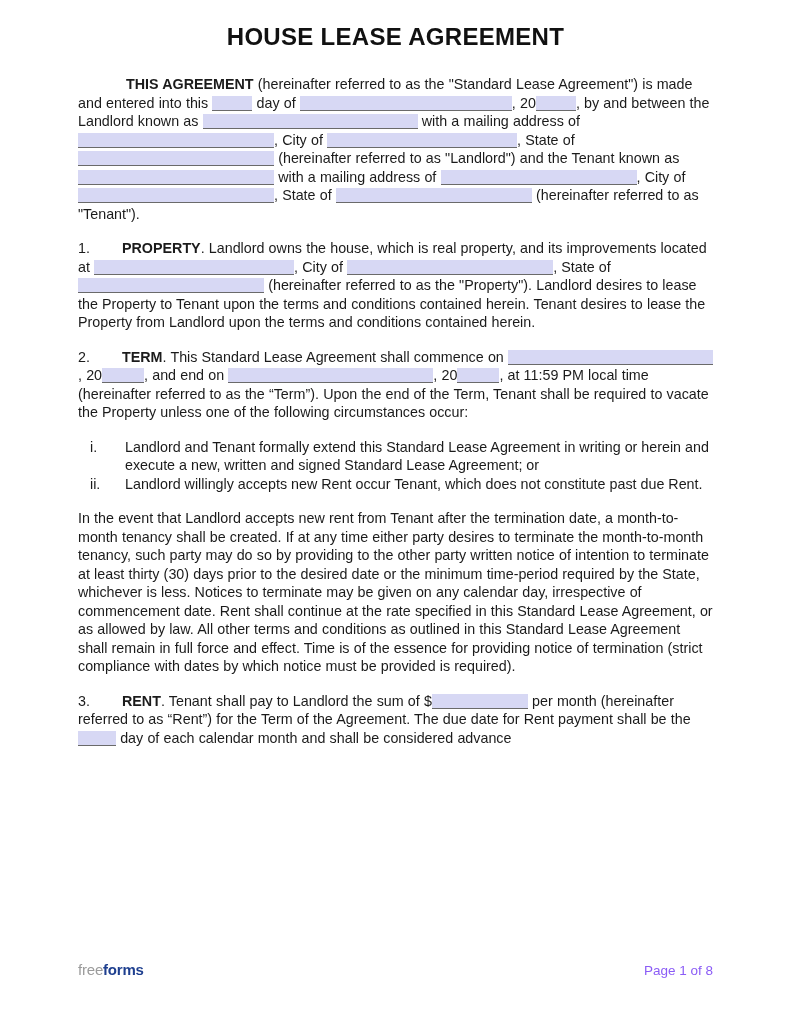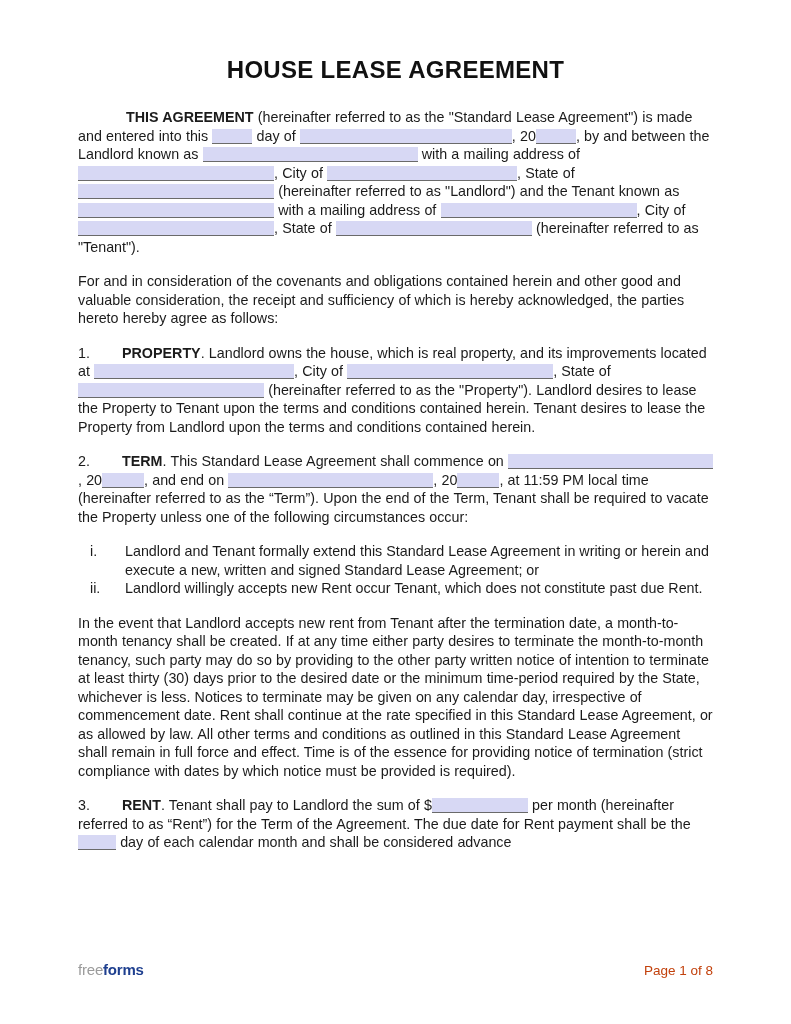--- a/index.html
+++ b/index.html
@@ -1,21 +1,21 @@
 <!DOCTYPE html>
 <html style="--field-fill: #d7d8f4; --field-underline: #6a6a6a; --logo-free-color: #9b9b9b; --logo-forms-color: #1e3f8f;"><head>
 <meta charset="utf-8">
 <style>
   html,body { margin:0; padding:0; background:#ffffff; }
   body {
     width:791px; height:1024px; position:relative; overflow:hidden;
     font-family:"Liberation Sans", sans-serif; color:#1b1b1b;
   }
   .page {
-    position:absolute; inset:0; padding:56px 78px 0 78px; box-sizing:border-box;
+    position:absolute; inset:0; padding:23px 78px 0 78px; box-sizing:border-box;
     background:#ffffff;
   }
   .title {
     font-size:24px; font-weight:bold; text-align:center;
     margin:0 0 24px 0; letter-spacing:0.3px; color:#111;
   }
   .para {
     font-size:14.3px; line-height:18.5px; margin:0 0 16px 0;
     text-align:left; word-spacing:0.2px;
   }
@@ -34,31 +34,30 @@
   }
   .marker { width:35px; flex:none; }
   .item-text { flex:1; }
   .footer {
     position:absolute; left:78px; right:78px; bottom:46px;
     display:flex; justify-content:space-between; align-items:baseline;
   }
   .logo { font-size:15px; letter-spacing:-0.2px; }
   .logo-free { color:var(--logo-free-color,#9b9b9b); }
   .logo-forms { color:var(--logo-forms-color,#1e3f8f); font-weight:bold; }
-  .page-num { font-size:13.5px; color:#c2410c; }
+  .page-num { font-size:13.5px; color:#8b5cf6; }
 </style>
 </head>
 <body>
 
 <div class="page">
   <h1 class="title">HOUSE LEASE AGREEMENT</h1>
 
   <div id="doc-body">
       <p class="para indent"><span class="b">THIS AGREEMENT</span><span> (hereinafter referred to as the "Standard Lease Agreement") is made and entered into this </span><span class="blank" style="width: 40px;"></span><span> day of </span><span class="blank" style="width: 212px;"></span><span>, 20</span><span class="blank" style="width: 40px;"></span><span>, by and between the Landlord known as </span><span class="blank" style="width: 215px;"></span><span> with a mailing address of </span><span class="blank" style="width: 196px;"></span><span>, City of </span><span class="blank" style="width: 190px;"></span><span>, State of </span><span class="blank" style="width: 196px;"></span><span> (hereinafter referred to as "Landlord") and the Tenant known as </span><span class="blank" style="width: 196px;"></span><span> with a mailing address of </span><span class="blank" style="width: 196px;"></span><span>, City of </span><span class="blank" style="width: 196px;"></span><span>, State of </span><span class="blank" style="width: 196px;"></span><span> (hereinafter referred to as "Tenant").</span></p>
-      <p class="para"><span>For and in consideration of the covenants and obligations contained herein and other good and valuable consideration, the receipt and sufficiency of which is hereby acknowledged, the parties hereto hereby agree as follows:</span></p>
       <p class="para"><span class="num">1.</span><span class="b">PROPERTY</span><span>. Landlord owns the house, which is real property, and its improvements located at </span><span class="blank" style="width: 200px;"></span><span>, City of </span><span class="blank" style="width: 206px;"></span><span>, State of </span><span class="blank" style="width: 186px;"></span><span> (hereinafter referred to as the "Property"). Landlord desires to lease the Property to Tenant upon the terms and conditions contained herein. Tenant desires to lease the Property from Landlord upon the terms and conditions contained herein.</span></p>
       <p class="para"><span class="num">2.</span><span class="b">TERM</span><span>. This Standard Lease Agreement shall commence on </span><span class="blank" style="width: 205px;"></span><span>, 20</span><span class="blank" style="width: 42px;"></span><span>, and end on </span><span class="blank" style="width: 205px;"></span><span>, 20</span><span class="blank" style="width: 42px;"></span><span>, at 11:59 PM local time (hereinafter referred to as the “Term”). Upon the end of the Term, Tenant shall be required to vacate the Property unless one of the following circumstances occur:</span></p>
       <div class="list">
         <div class="list-item">
           <span class="marker">i.</span>
           <span class="item-text">Landlord and Tenant formally extend this Standard Lease Agreement in writing or herein and execute a new, written and signed Standard Lease Agreement; or</span>
         </div>
         <div class="list-item">
           <span class="marker">ii.</span>
           <span class="item-text">Landlord willingly accepts new Rent occur Tenant, which does not constitute past due Rent.</span>

